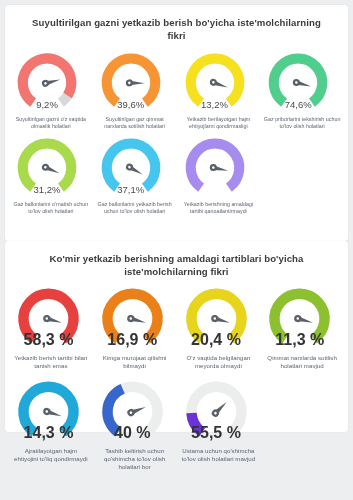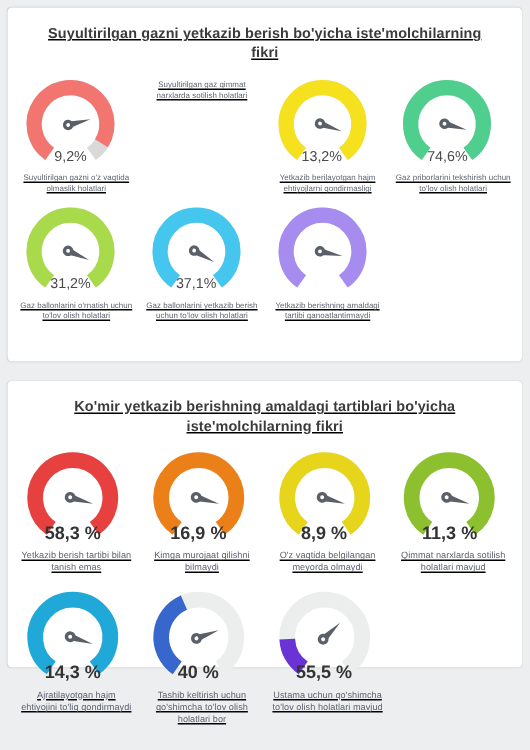--- a/index.html
+++ b/index.html
@@ -8,23 +8,22 @@
     width:353px;height:500px;
     background:#eceef0;
     font-family:"Liberation Sans","DejaVu Sans",sans-serif;
     overflow:hidden;
     -webkit-font-smoothing:antialiased;
   }
   .page{
     width:353px;height:500px;
     box-sizing:border-box;
     padding:5px 5px 4px 5px;
-    display:flex;flex-direction:column;gap:13px;
+    display:flex;flex-direction:column;gap:0;
     background:#eceef0;
-    text-decoration:underline;
   }
   .card{
     background:#ffffff;
     border-radius:3px;
     box-shadow:0 0 1px rgba(0,0,0,.18);
     box-sizing:border-box;
     padding:9px 4px 6px 4px;
     display:flex;flex-direction:column;
   }
   .card-1{height:236px;}
@@ -65,21 +64,21 @@
   .gauge-value{
     position:absolute;
     left:0;right:0;
     bottom:1px;
     text-align:center;
     font-size:9.5px;
     color:#4a4a4a;
     font-weight:normal;
   }
   .card-2 .gauge-value{
-    font-size:12px;
+    font-size:16px;
     font-weight:bold;
     color:#333333;
     bottom:-1px;
   }
 
   .caption{
     margin-top:5px;
     text-align:center;
     font-size:5.3px;
     line-height:7px;
@@ -113,20 +112,32 @@
                 <path d="M 47.2 46.4 L 70 53.0 L 47.2 53.6 Z" fill="#5a6068"></path>
                 <circle cx="47.5" cy="50" r="5.2" fill="#5a6068"></circle>
                 <circle cx="47.5" cy="50" r="1.9" fill="#ffffff"></circle>
               </g>
             </svg>
             <div class="gauge-value">9,2%</div>
           </div>
           <div class="caption">Suyultirilgan gazni o'z vaqtida olmaslik holatlari</div>
         </div>
         <div class="cell">
+          <div class="gauge">
+            <svg viewBox="0 0 100 92">
+              <path d="M 29.35 79.49 A 36 36 0 1 1 70.65 79.49" fill="none" stroke="#eceded" stroke-width="15" stroke-linecap="butt"></path>
+              <path d="M 29.35 79.49 A 36 36 0 1 1 70.65 79.49" fill="none" stroke="#f79433" stroke-width="15" stroke-linecap="butt"></path>
+              <g transform="rotate(-6 50 50)">
+                <path d="M 47.2 46.4 L 70 53.0 L 47.2 53.6 Z" fill="#5a6068"></path>
+                <circle cx="47.5" cy="50" r="5.2" fill="#5a6068"></circle>
+                <circle cx="47.5" cy="50" r="1.9" fill="#ffffff"></circle>
+              </g>
+            </svg>
+            <div class="gauge-value">39,6%</div>
+          </div>
           <div class="caption">Suyultirilgan gaz qimmat narxlarda sotilish holatlari</div>
         </div>
         <div class="cell">
           <div class="gauge">
             <svg viewBox="0 0 100 92">
               <path d="M 29.35 79.49 A 36 36 0 1 1 70.65 79.49" fill="none" stroke="#eceded" stroke-width="15" stroke-linecap="butt"></path>
               <path d="M 29.35 79.49 A 36 36 0 1 1 70.65 79.49" fill="none" stroke="#f5e11e" stroke-width="15" stroke-linecap="butt"></path>
               <g transform="rotate(12 50 50)">
                 <path d="M 47.2 46.4 L 70 53.0 L 47.2 53.6 Z" fill="#5a6068"></path>
                 <circle cx="47.5" cy="50" r="5.2" fill="#5a6068"></circle>
@@ -246,21 +257,21 @@
           <div class="gauge">
             <svg viewBox="0 0 100 92">
               <path d="M 29.35 79.49 A 36 36 0 1 1 70.65 79.49" fill="none" stroke="#eceded" stroke-width="15" stroke-linecap="butt"></path>
               <path d="M 29.35 79.49 A 36 36 0 1 1 70.65 79.49" fill="none" stroke="#e6d51b" stroke-width="15" stroke-linecap="butt"></path>
               <g transform="rotate(8 50 50)">
                 <path d="M 47.2 46.4 L 70 53.0 L 47.2 53.6 Z" fill="#5a6068"></path>
                 <circle cx="47.5" cy="50" r="5.2" fill="#5a6068"></circle>
                 <circle cx="47.5" cy="50" r="1.9" fill="#ffffff"></circle>
               </g>
             </svg>
-            <div class="gauge-value">8,9 %</div>
+            <div class="gauge-value">20,4 %</div>
           </div>
           <div class="caption">O'z vaqtida belgilangan meyorda olmaydi</div>
         </div>
         <div class="cell">
           <div class="gauge">
             <svg viewBox="0 0 100 92">
               <path d="M 29.35 79.49 A 36 36 0 1 1 70.65 79.49" fill="none" stroke="#eceded" stroke-width="15" stroke-linecap="butt"></path>
               <path d="M 29.35 79.49 A 36 36 0 1 1 70.65 79.49" fill="none" stroke="#8cc02e" stroke-width="15" stroke-linecap="butt"></path>
               <g transform="rotate(8 50 50)">
                 <path d="M 47.2 46.4 L 70 53.0 L 47.2 53.6 Z" fill="#5a6068"></path>

